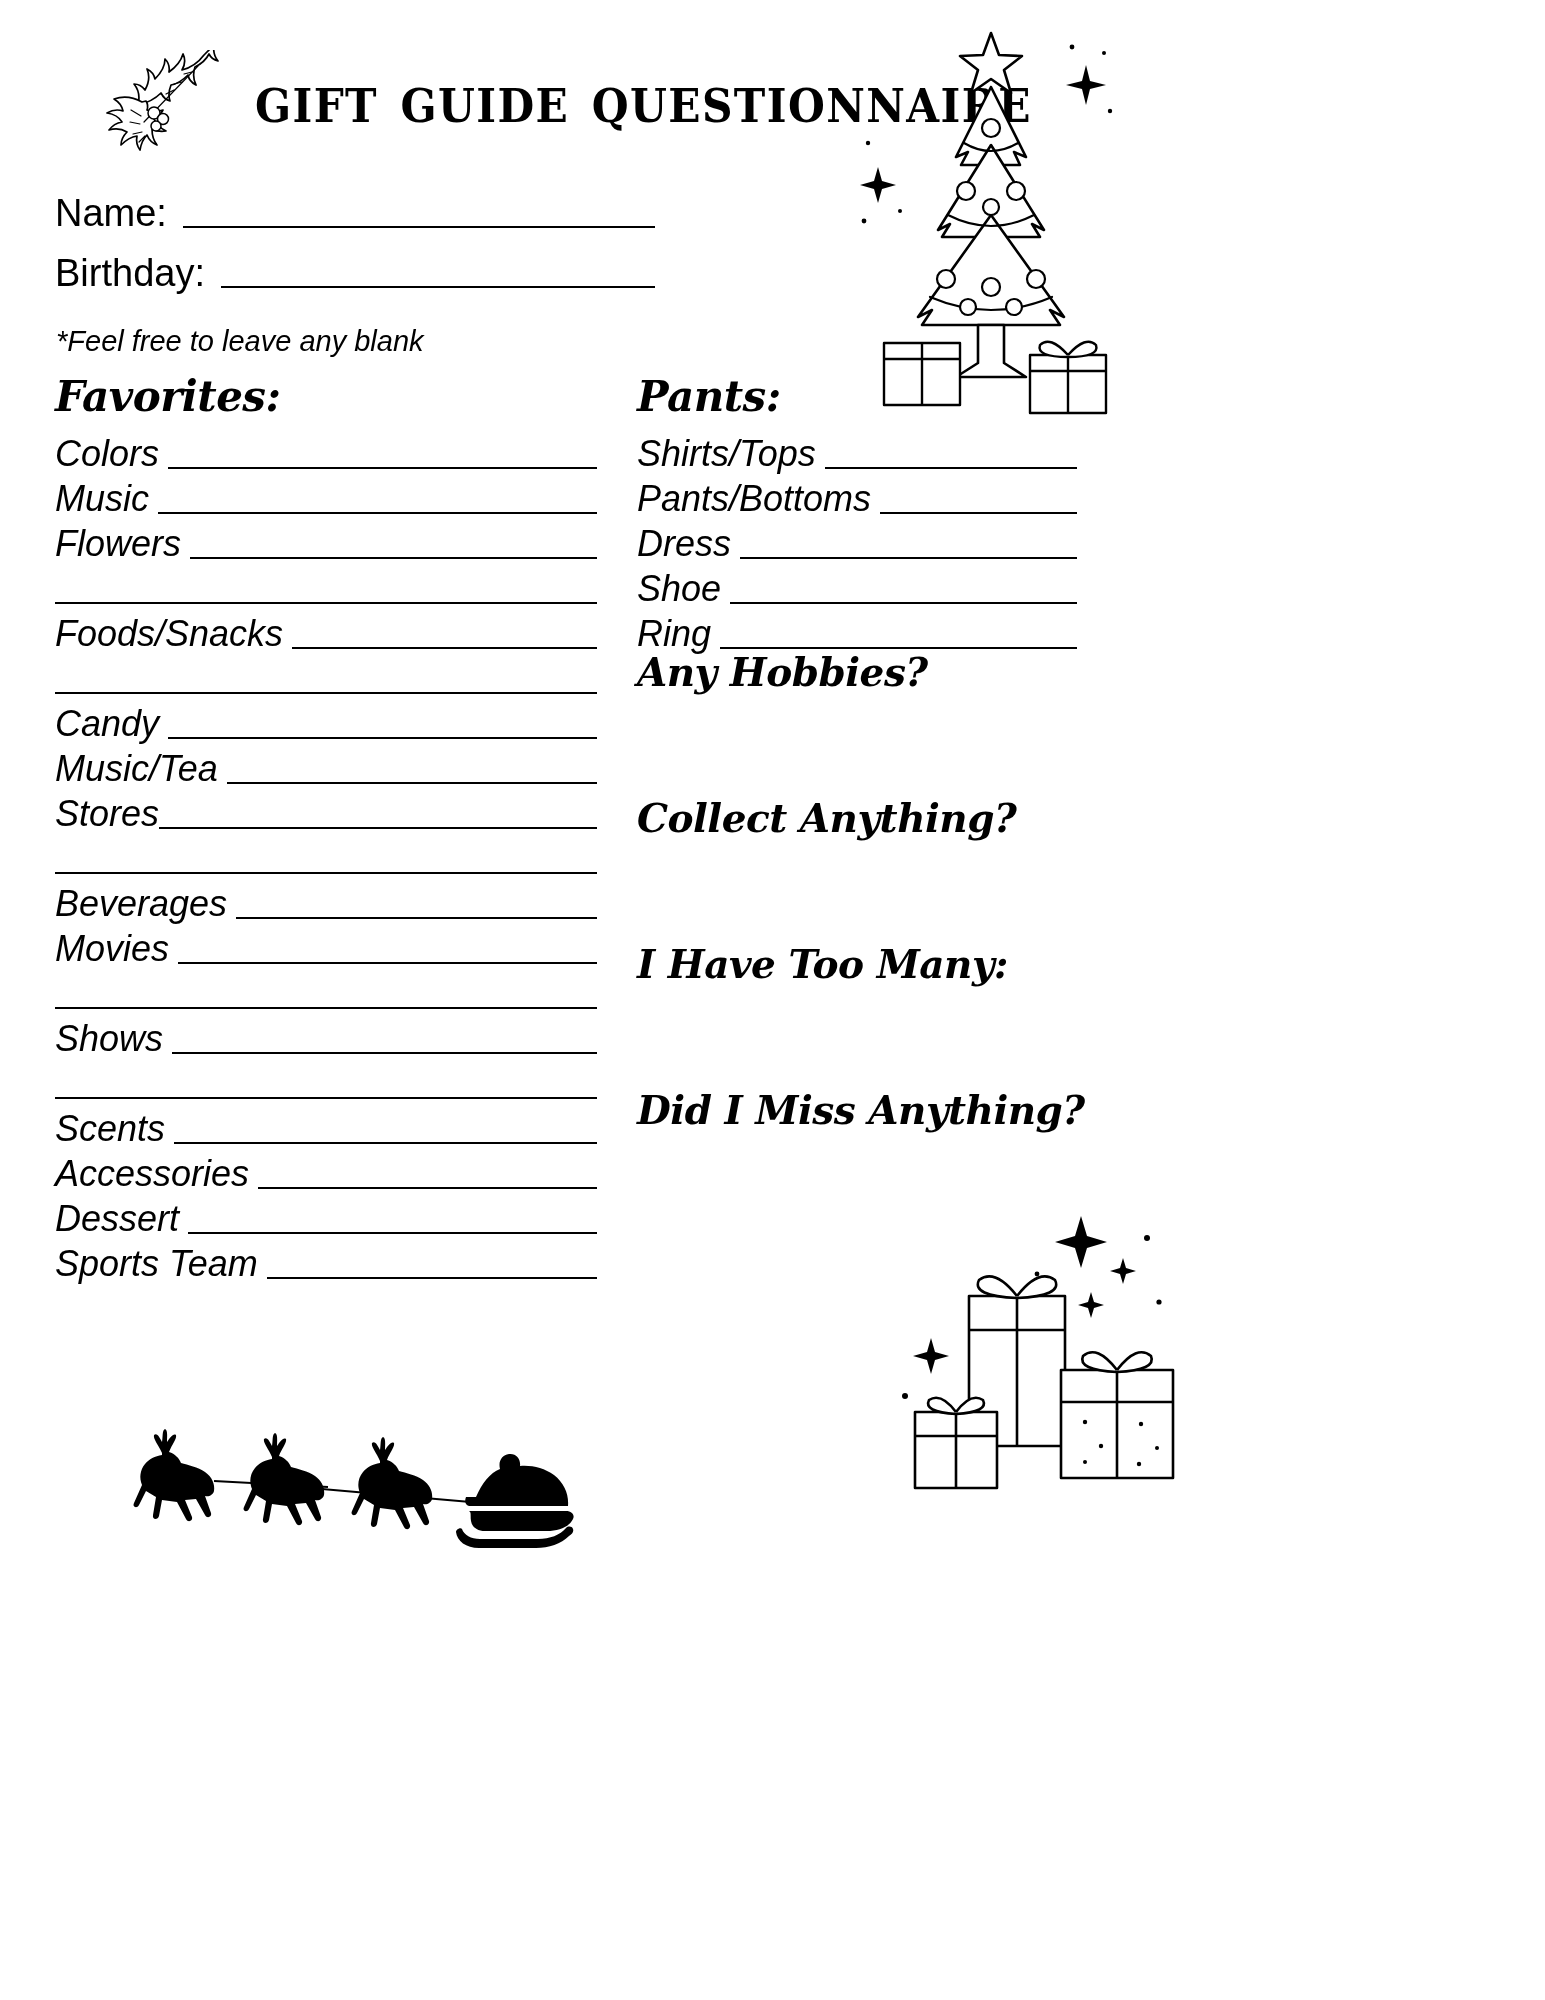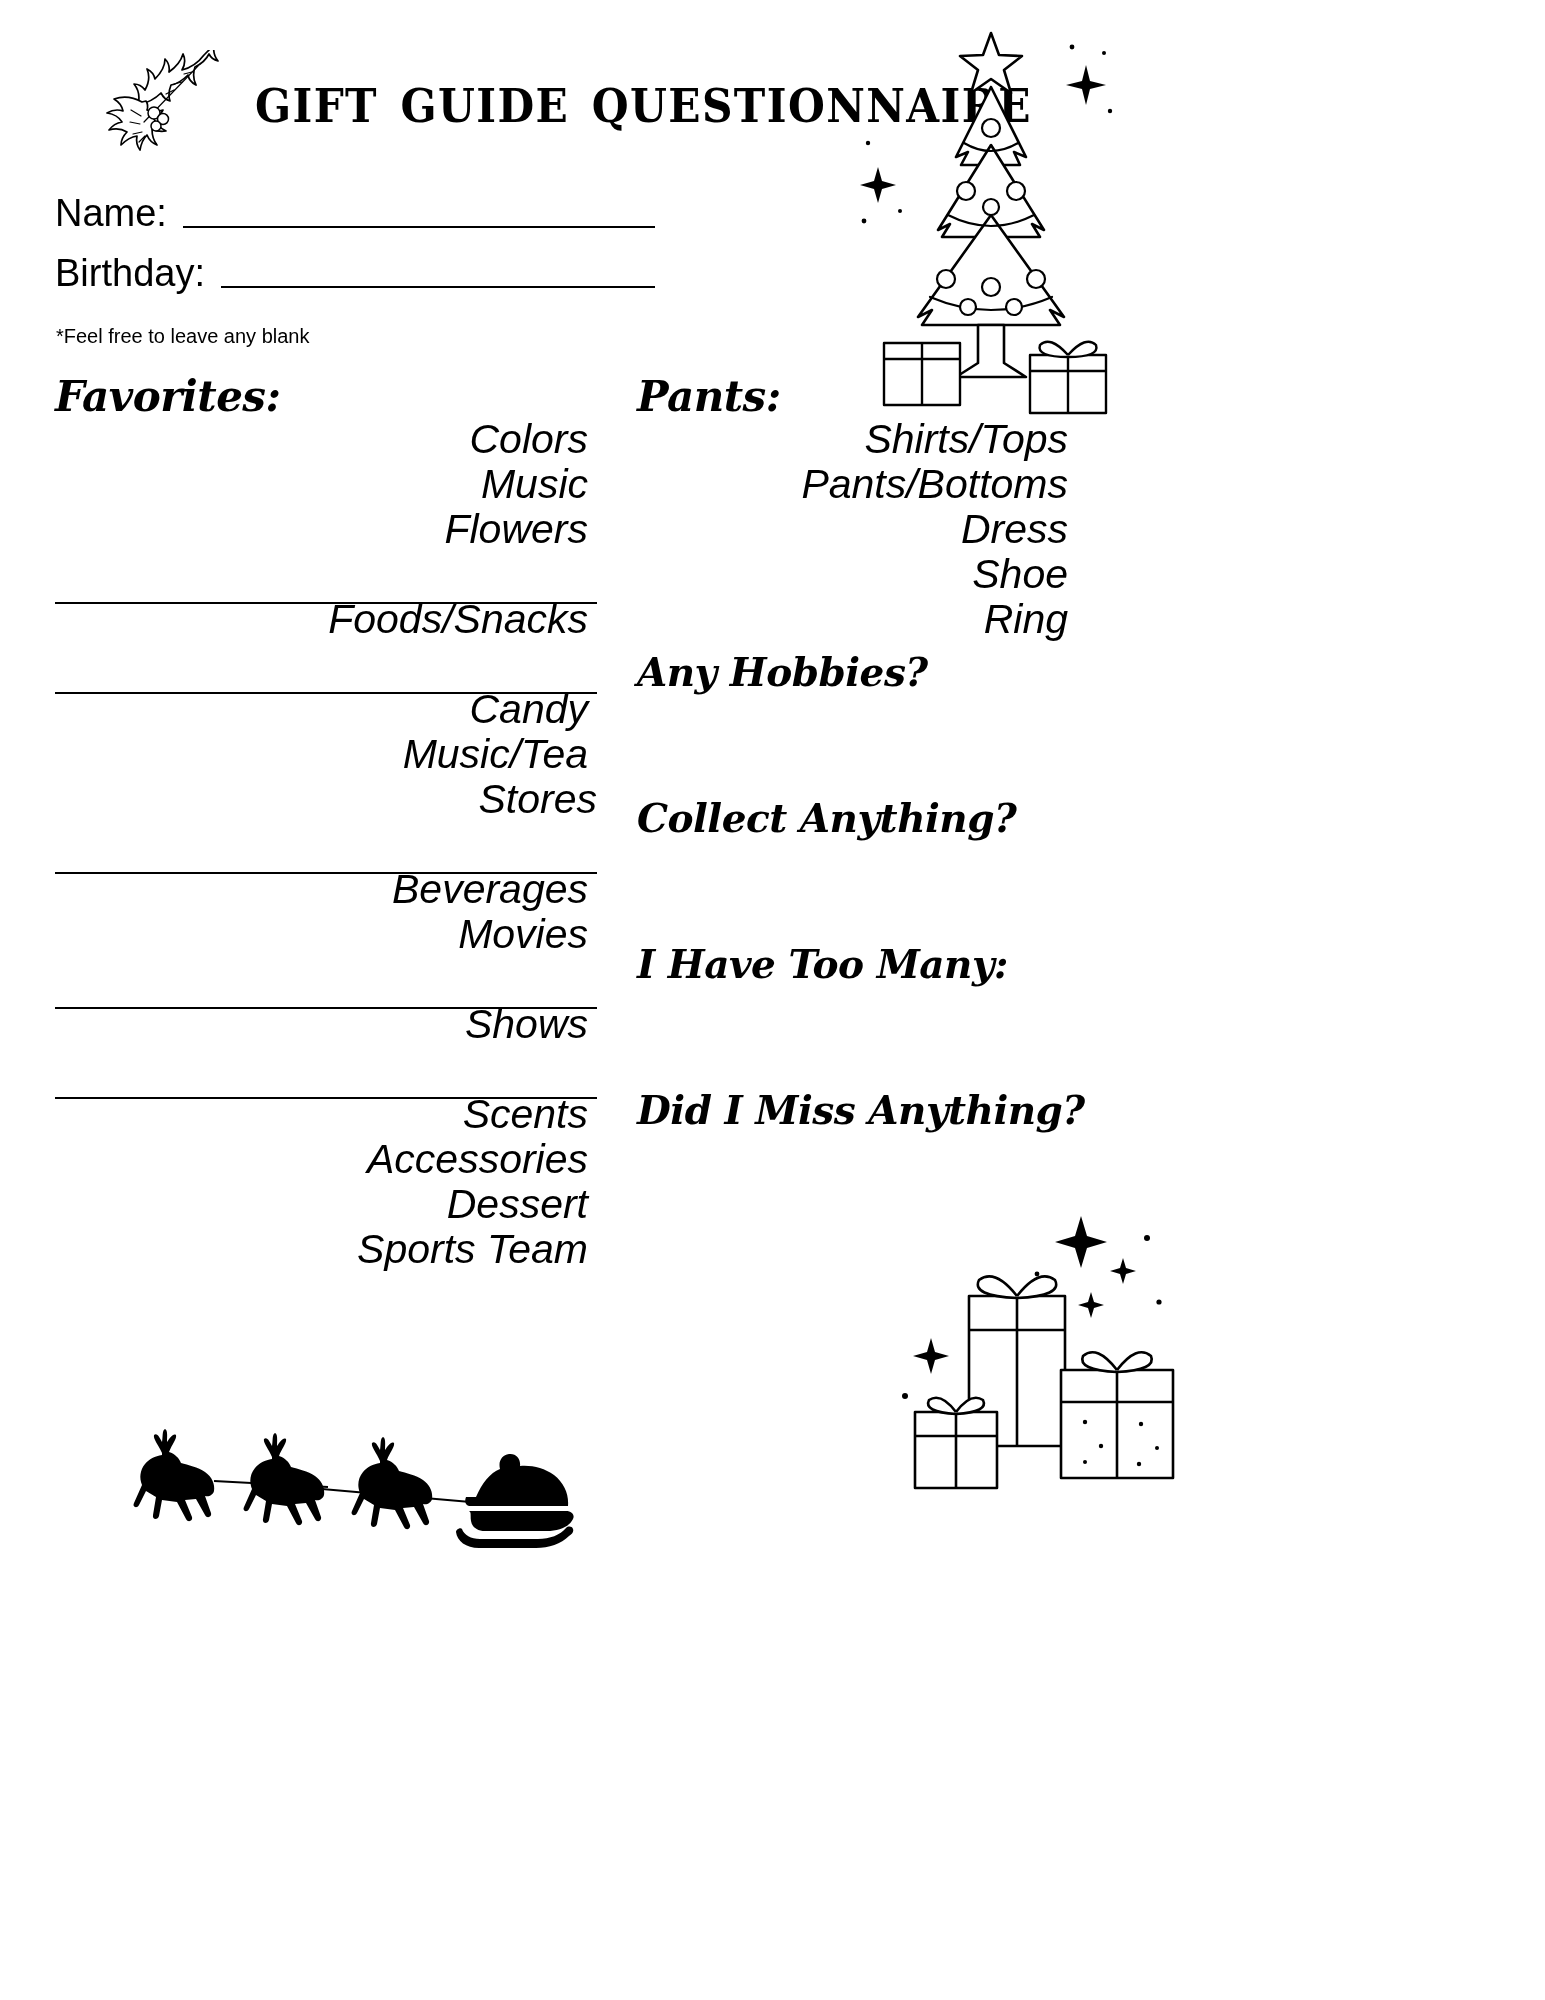--- a/index.html
+++ b/index.html
@@ -64,22 +64,23 @@
     border-bottom: 2.5px solid #000;
     margin-left: 16px;
     height: 26px;
   }
 
   .note {
     position: absolute;
     left: 56px;
     top: 325px;
     font-family: "Liberation Sans", sans-serif;
+    font-style: italic;
     font-weight: 300;
-    font-size: 20px;
+    font-size: 29px;
   }
 
   
   .sec-head {
     font-family: "DejaVu Serif", serif;
     font-weight: 700;
     font-style: italic;
     font-size: 42px;
     letter-spacing: -0.5px;
   }
@@ -106,24 +107,23 @@
     top: 372px;
     width: 440px;
   }
 
   .field {
     display: flex;
     align-items: flex-end;
     font-family: "Liberation Sans", sans-serif;
     font-style: italic;
     font-weight: 300;
-    font-size: 41px;
+    font-size: 36px;
     height: 45px;
     line-height: 30px;
-    flex-direction: column;
   }
   .field .fl { white-space: nowrap; }
   .field .fl.gap { padding-right: 9px; }
   .field .rule {
     flex: 1 1 auto;
     border-bottom: 2.2px solid #000;
     height: 22px;
   }
   .contline {
     width: 100%;

